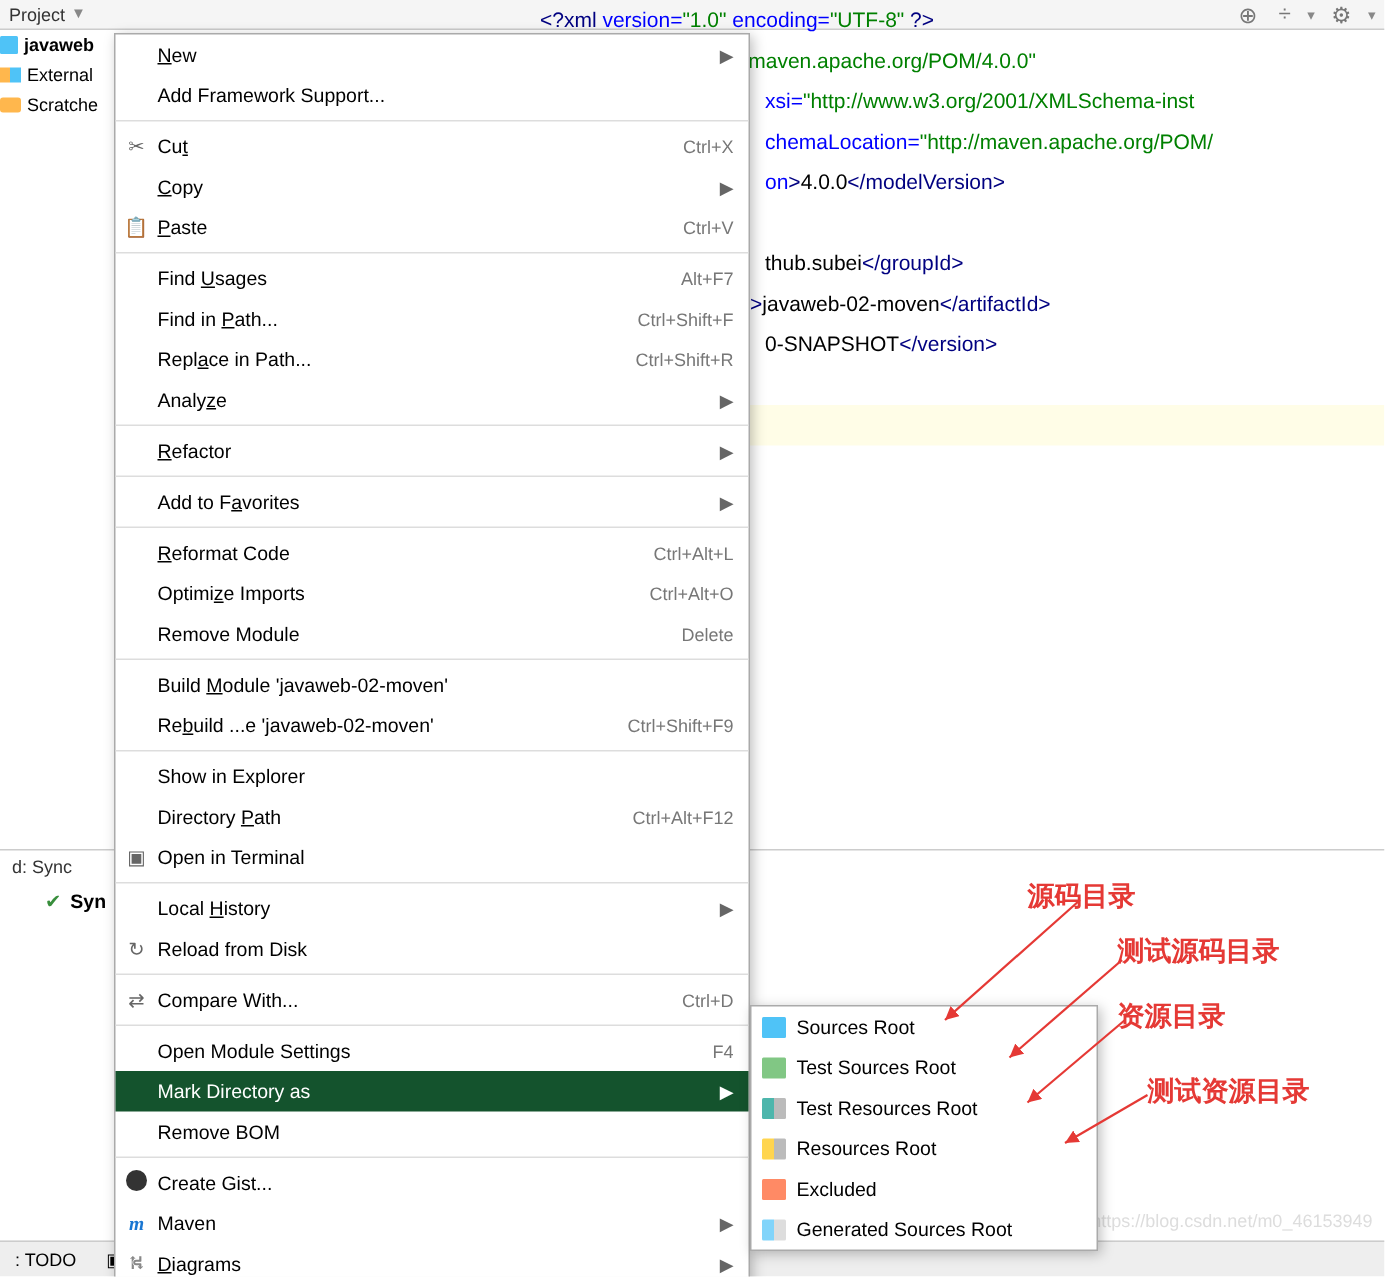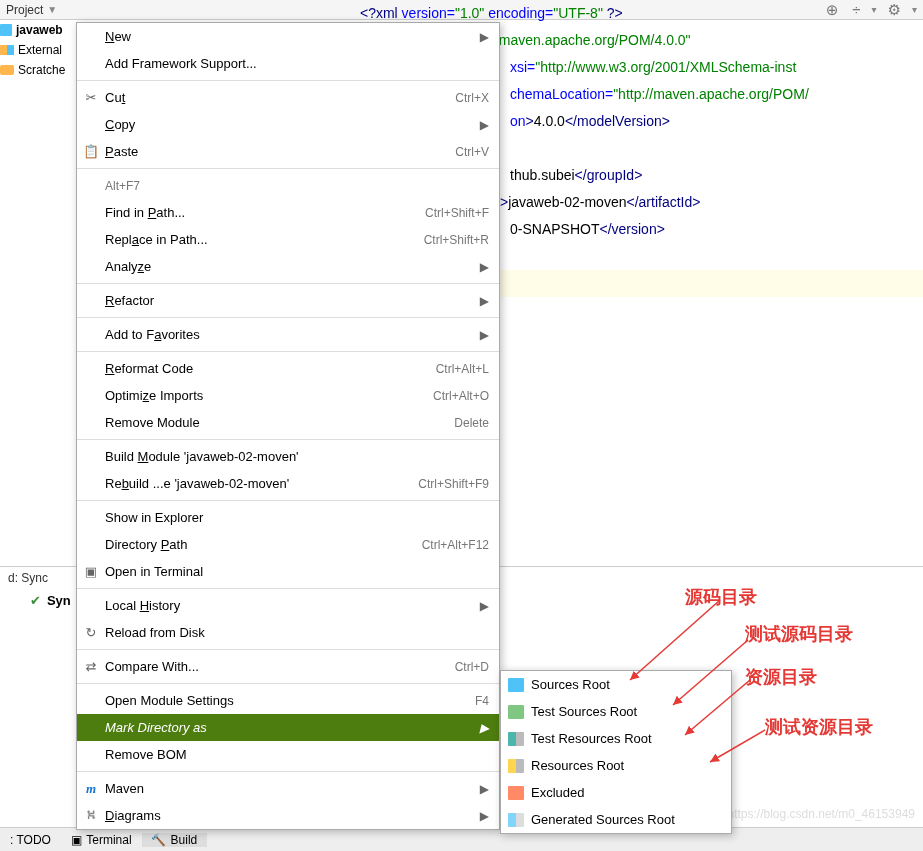--- a/index.html
+++ b/index.html
@@ -19,21 +19,21 @@
     .editor { position: absolute; left: 340px; top: 0; right: 0; height: 560px; font-family: "Consolas", monospace; font-size: 14px; line-height: 27px; overflow: hidden; }
     .editor-line { white-space: nowrap; padding-left: 20px; }
     .xml-tag { color: #000080; }
     .xml-attr { color: #0000ff; }
     .xml-text { color: #008000; }
     .xml-plain { color: #000; }
     .highlight-line { background: #fffde7; }
     
     .context-menu { position: absolute; left: 76px; top: 22px; width: 424px; background: #fff; border: 1px solid #aaa; box-shadow: 2px 2px 8px rgba(0,0,0,0.25); z-index: 100; }
     .menu-item { display: flex; align-items: center; height: 27px; padding: 0 10px 0 28px; position: relative; cursor: default; }
-    .menu-item.highlighted { background: #4d7c0f; color: #fff; font-style: italic; }
+    .menu-item.highlighted { background: #14532d; color: #fff; }
     .menu-icon { position: absolute; left: 6px; width: 16px; text-align: center; color: #666; font-size: 13px; }
     .menu-label { flex: 1; font-size: 13px; }
     .menu-label u { text-decoration: underline; }
     .menu-shortcut { color: #777; font-size: 12px; }
     .menu-arrow { color: #666; font-size: 12px; margin-left: 8px; }
     .menu-item.highlighted .menu-arrow { color: #fff; }
     .menu-sep { height: 1px; background: #ddd; margin: 3px 0; }
     
     .submenu { position: absolute; left: 500px; top: 670px; width: 232px; background: #fff; border: 1px solid #aaa; box-shadow: 2px 2px 8px rgba(0,0,0,0.25); z-index: 101; }
     .sub-item { display: flex; align-items: center; height: 27px; padding: 0 10px 0 30px; position: relative; }
@@ -126,20 +126,21 @@
       <span class="menu-label"><u>C</u>opy</span>
       <span class="menu-arrow">▶</span>
     </div>
   <div class="menu-item">
       <span class="menu-icon">📋</span>
       <span class="menu-label"><u>P</u>aste</span>
       <span class="menu-shortcut">Ctrl+V</span>
     </div>
   <div class="menu-sep"></div>
   <div class="menu-item">
+      <span class="menu-label">Find <u>U</u>sages</span>
       <span class="menu-shortcut">Alt+F7</span>
     </div>
   <div class="menu-item">
       <span class="menu-label">Find in <u>P</u>ath...</span>
       <span class="menu-shortcut">Ctrl+Shift+F</span>
     </div>
   <div class="menu-item">
       <span class="menu-label">Repl<u>a</u>ce in Path...</span>
       <span class="menu-shortcut">Ctrl+Shift+R</span>
     </div>
@@ -211,20 +212,24 @@
       <span class="menu-shortcut">F4</span>
     </div>
   <div class="menu-item highlighted">
       <span class="menu-label">Mark Directory as</span>
       <span class="menu-arrow">▶</span>
     </div>
   <div class="menu-item">
       <span class="menu-label">Remove BOM</span>
     </div>
   <div class="menu-sep"></div>
+  <div class="menu-item">
+      <span class="menu-icon"><span class="github-icon"></span></span>
+      <span class="menu-label">Create Gist...</span>
+    </div>
   <div class="menu-item">
       <span class="menu-icon maven-m">m</span>
       <span class="menu-label">Maven</span>
       <span class="menu-arrow">▶</span>
     </div>
   <div class="menu-item">
       <span class="menu-icon diagram-icon">⛕</span>
       <span class="menu-label"><u>D</u>iagrams</span>
       <span class="menu-arrow">▶</span>
     </div>

